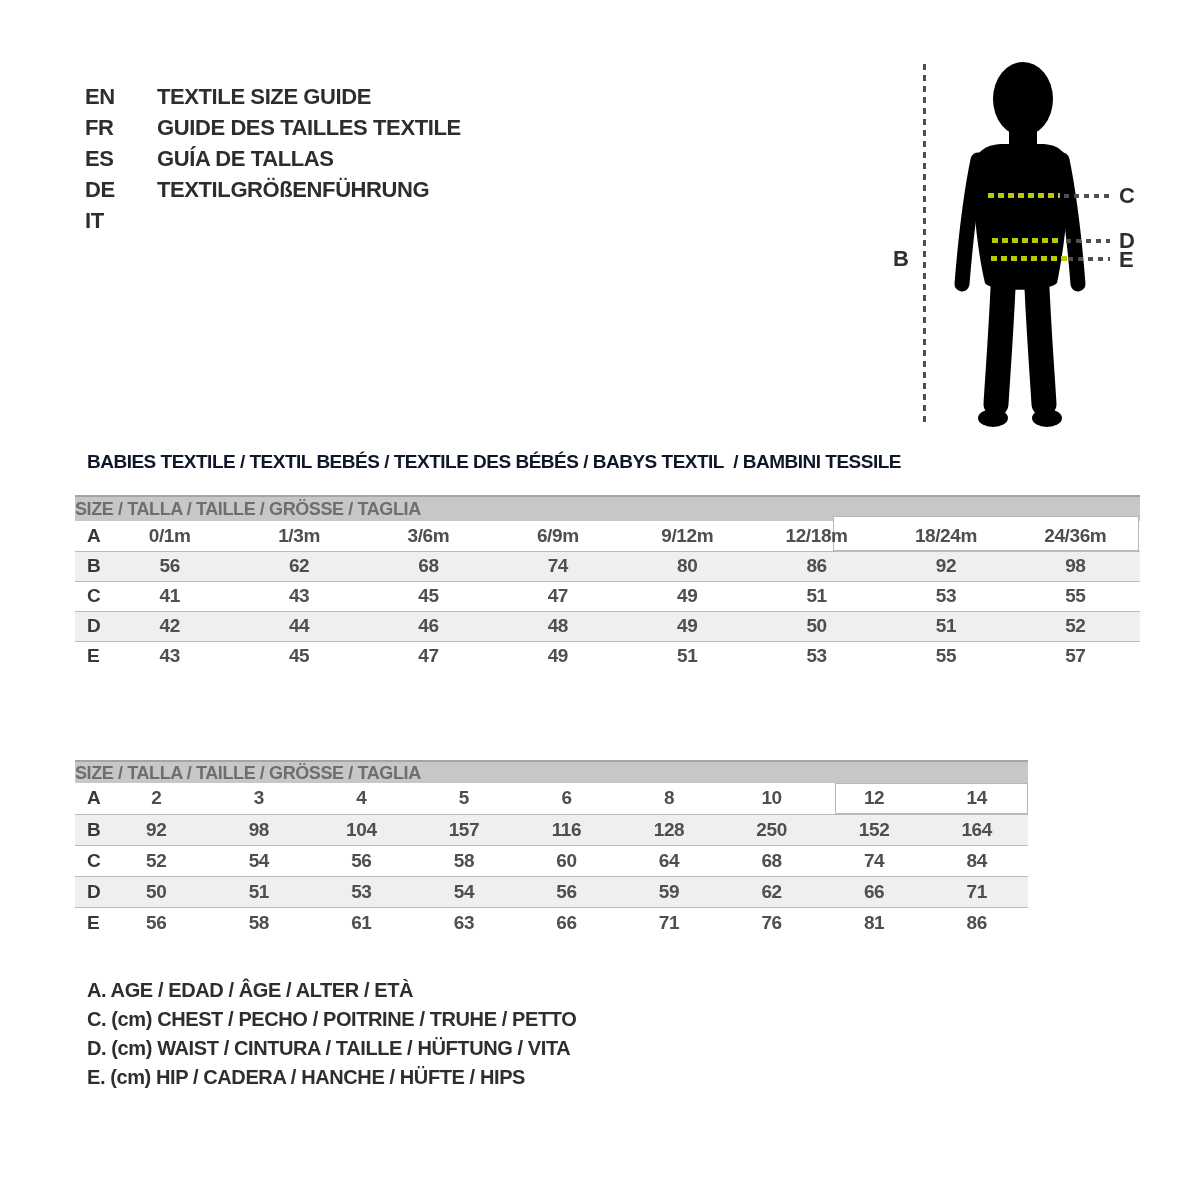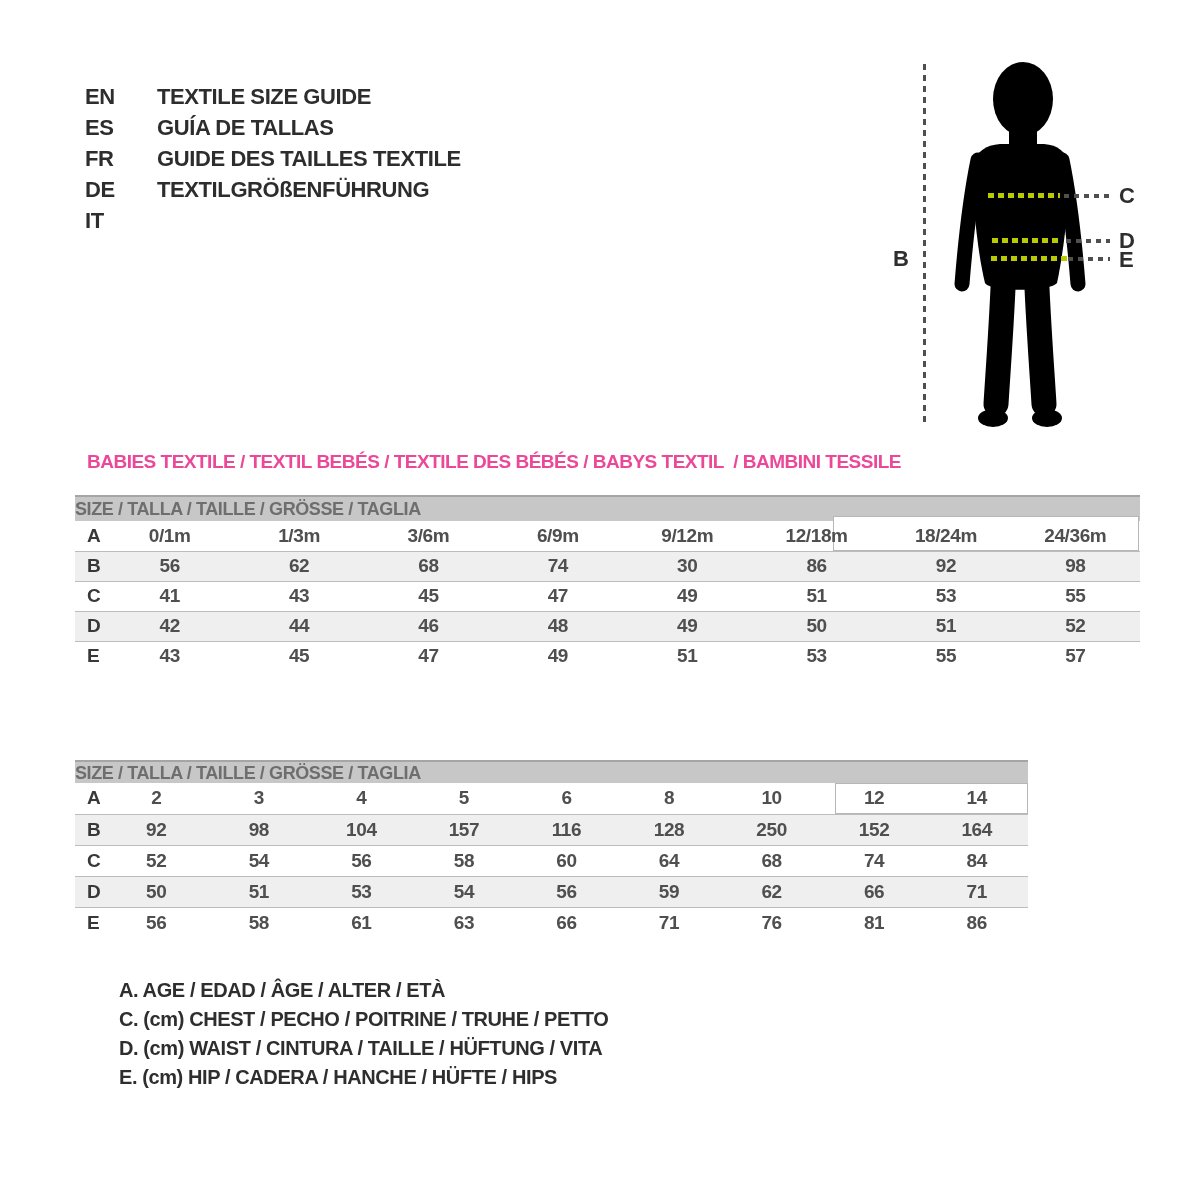--- a/index.html
+++ b/index.html
@@ -12,56 +12,56 @@
   .lang-row{display:flex;height:31px;line-height:31px;font-size:22px;letter-spacing:-0.4px;}
   .lang-code{width:72px;}
   .lang-title{white-space:pre;}
   
   .fig-svg{position:absolute;left:950px;top:52px;}
   .dash-v{position:absolute;width:3px;background:repeating-linear-gradient(to bottom,#4f4f4f 0 6px,transparent 6px 11px);}
   .dash-green{position:absolute;height:5px;background:repeating-linear-gradient(to right,#b9cb00 0 6px,transparent 6px 10px);z-index:3;}
   .dash-dark{position:absolute;height:4px;background:repeating-linear-gradient(to right,#4f4f4f 0 5px,transparent 5px 10px);z-index:3;}
   .fig-label{position:absolute;font-size:22px;letter-spacing:-0.3px;color:#2e2e2e;}
   
-  .sec-heading{position:absolute;left:87px;font-size:19px;line-height:20px;letter-spacing:-0.5px;white-space:pre;color:#ec4899;}
+  .sec-heading{position:absolute;left:87px;font-size:19px;line-height:20px;letter-spacing:-0.5px;white-space:pre;color:#0f172a;}
   
   .tbl-wrap{position:absolute;left:75px;}
   .tbl-header{background:#c7c7c7;border-top:2px solid #a5a5a5;color:#6e6e6e;
     font-size:18px;letter-spacing:-0.4px;padding-left:0;box-sizing:border-box;}
   .sz-table{width:100%;border-collapse:collapse;table-layout:fixed;}
   .sz-table td,.sz-table th{padding:0;text-align:center;font-size:19px;letter-spacing:-0.4px;
     color:#4f4f4f;font-weight:700;position:relative;z-index:2;}
   .sz-table th{text-align:left;padding-left:12px;color:#383838;}
   .sz-table tr+tr{border-top:1px solid #bcbcbc;}
   .sz-table tr:nth-child(even){background:#efefef;box-shadow:inset 0 1px 0 #ffffff;}
   .hl-box{position:absolute;background:#ffffff;border:1px solid #b7b7b7;box-sizing:border-box;z-index:1;}
   
   .legend{position:absolute;left:87px;top:976px;}
-  .legend-row{height:29px;line-height:29px;font-size:20px;letter-spacing:-0.4px;color:#2e2e2e;white-space:pre;margin-left:32px;}
+  .legend-row{height:29px;line-height:29px;font-size:20px;letter-spacing:-0.4px;color:#2e2e2e;white-space:pre;}
 </style>
 </head>
 <body>
 
 <div id="canvas">
 
   <div class="lang-list">
 
       <div class="lang-row">
         <span class="lang-code">EN</span>
         <span class="lang-title">TEXTILE SIZE GUIDE</span>
       </div>
 
       <div class="lang-row">
+        <span class="lang-code">FR</span>
+        <span class="lang-title">GUIDE DES TAILLES TEXTILE</span>
+      </div>
+
+      <div class="lang-row">
         <span class="lang-code">ES</span>
         <span class="lang-title">GUÍA DE TALLAS</span>
-      </div>
-
-      <div class="lang-row">
-        <span class="lang-code">FR</span>
-        <span class="lang-title">GUIDE DES TAILLES TEXTILE</span>
       </div>
 
       <div class="lang-row">
         <span class="lang-code">DE</span>
         <span class="lang-title">TEXTILGRÖßENFÜHRUNG</span>
       </div>
 
       <div class="lang-row">
         <span class="lang-code">IT</span>
       </div>
@@ -119,21 +119,21 @@
             <td>18/24m</td>
             <td>24/36m</td>
           </tr>
 
           <tr style="height:30px;">
             <th>B</th>
           <td>56</td>
             <td>62</td>
             <td>68</td>
             <td>74</td>
-            <td>30</td>
+            <td>80</td>
             <td>86</td>
             <td>92</td>
             <td>98</td>
           </tr>
 
           <tr style="height:30px;">
             <th>C</th>
           <td>41</td>
             <td>43</td>
             <td>45</td>

